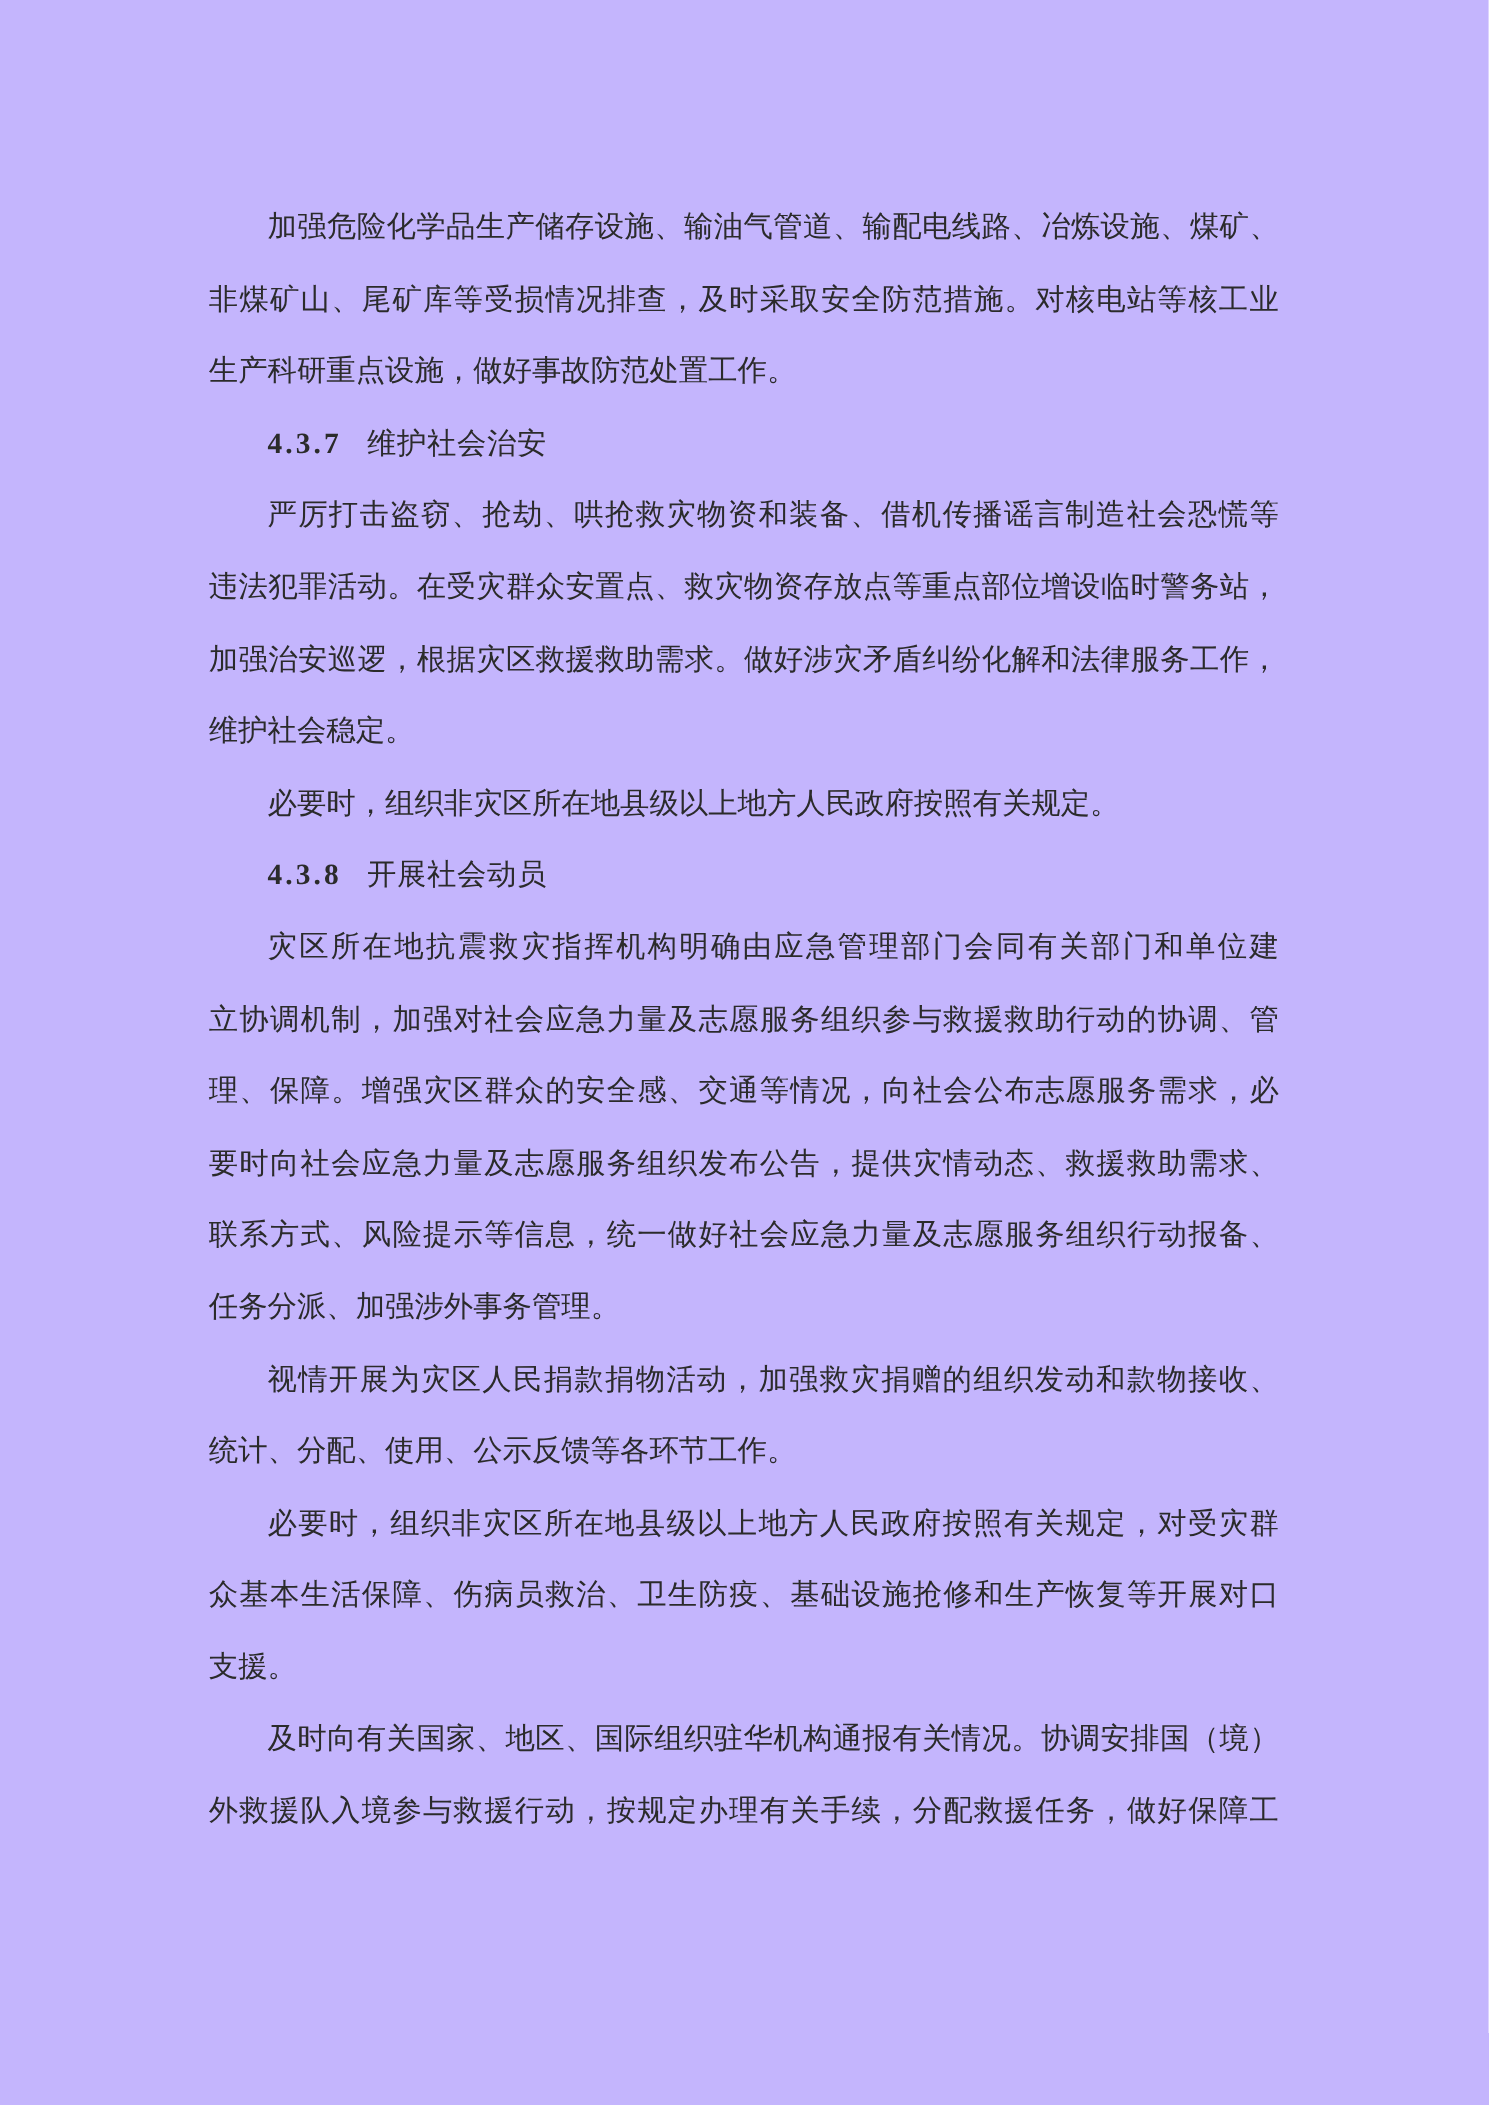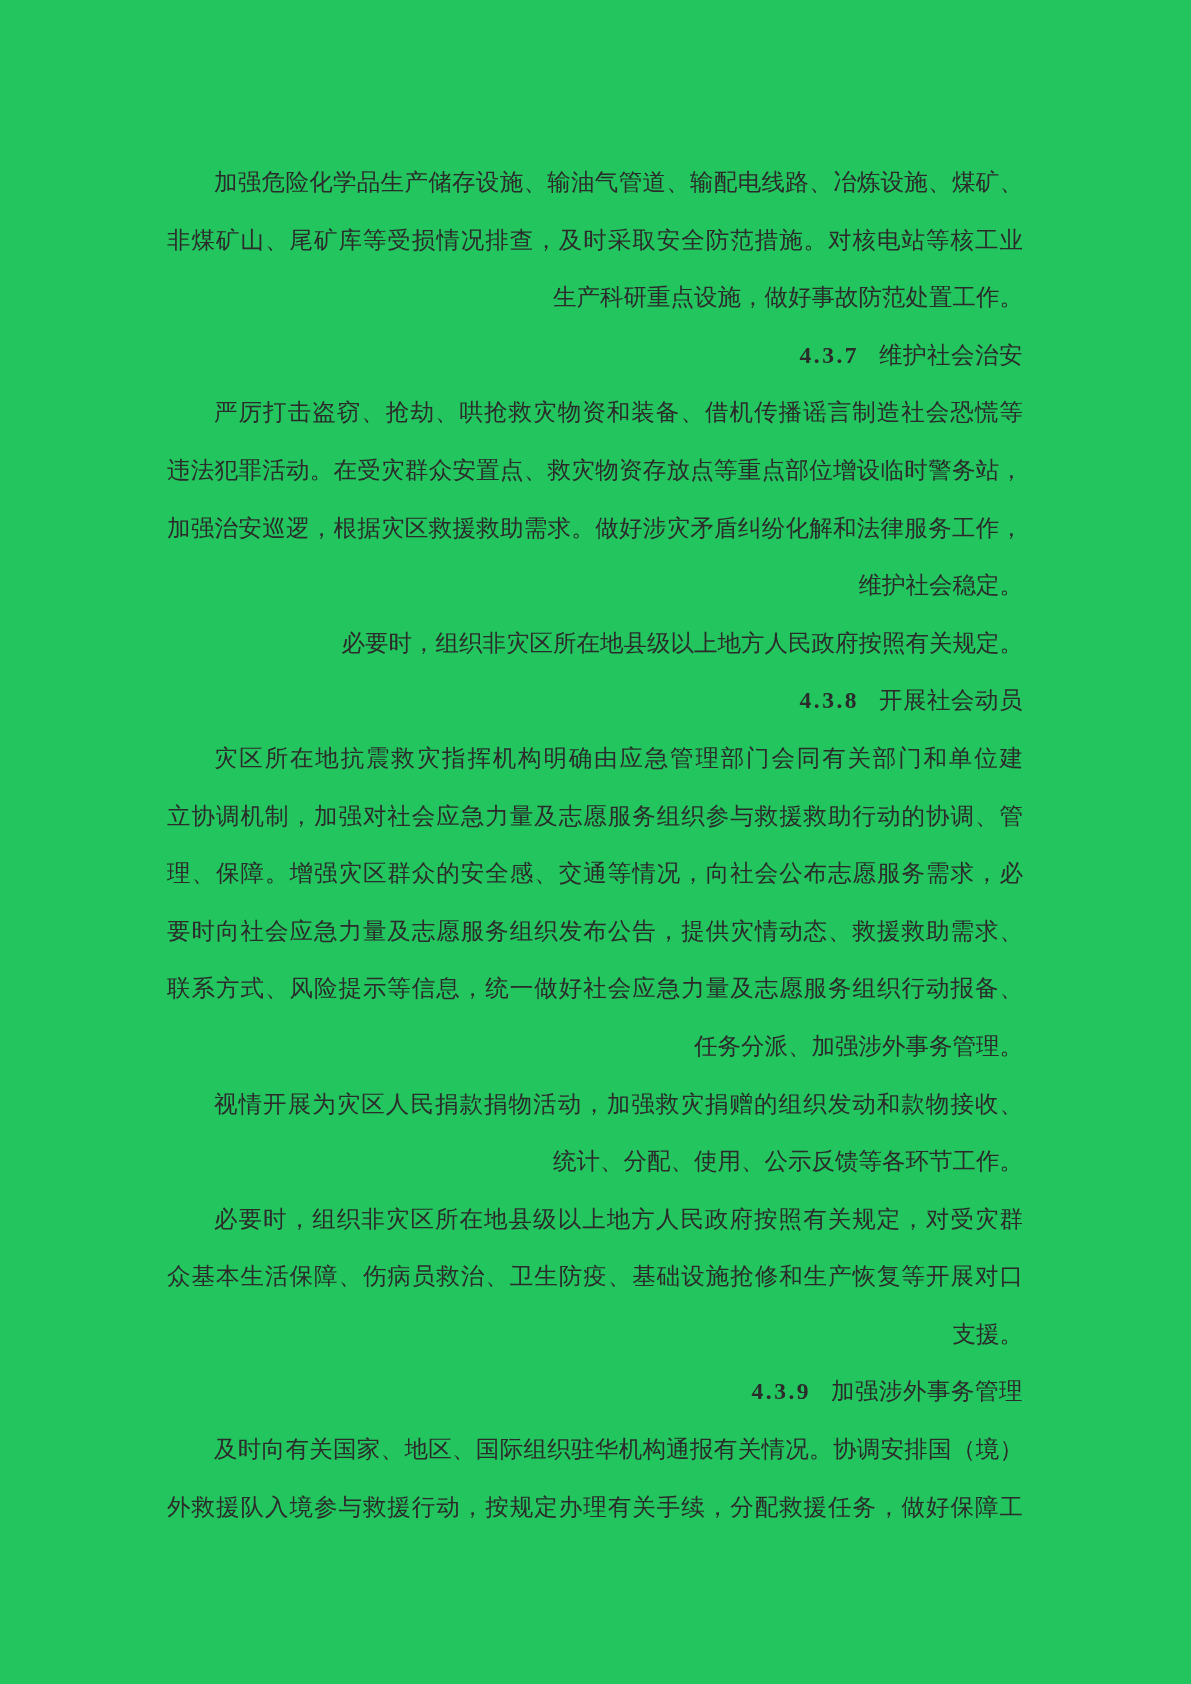--- a/index.html
+++ b/index.html
@@ -4,38 +4,38 @@
 <style>
   html, body {
     margin: 0;
     padding: 0;
     background: #ffffff;
   }
   .page {
     position: relative;
     width: 1191px;
     height: 1684px;
-    background: #22c55e;
+    background: #c4b5fd;
     overflow: hidden;
     font-family: "Liberation Serif", "DejaVu Serif", serif;
     color: #2b2b2b;
   }
   .content {
     position: absolute;
     left: 167px;
     top: 154px;
     width: 856px;
     font-size: 23.5px;
   }
   .para { margin: 0; padding: 0; }
   .line {
     height: 57.6px;
     line-height: 57.6px;
     white-space: nowrap;
-    text-align: right;
+    text-align: left;
   }
   .line.full {
     white-space: normal;
     text-align: justify;
     text-align-last: justify;
     text-justify: inter-character;
   }
   .line.indent { text-indent: 47px; }
   .heading { font-weight: normal; }
   .hnum { letter-spacing: 2.5px; font-weight: bold; }
@@ -85,23 +85,20 @@
       <div class="line full indent">视情开展为灾区人民捐款捐物活动，加强救灾捐赠的组织发动和款物接收、</div>
       <div class="line">统计、分配、使用、公示反馈等各环节工作。</div>
     </div>
 
     <div class="para">
       <div class="line full indent">必要时，组织非灾区所在地县级以上地方人民政府按照有关规定，对受灾群</div>
       <div class="line full">众基本生活保障、伤病员救治、卫生防疫、基础设施抢修和生产恢复等开展对口</div>
       <div class="line">支援。</div>
     </div>
 
-    <div class="line heading indent">
-      <span class="hnum">4.3.9</span><span class="htitle">加强涉外事务管理</span>
-    </div>
 
     <div class="para">
       <div class="line full indent">及时向有关国家、地区、国际组织驻华机构通报有关情况。协调安排国（境）</div>
       <div class="line full">外救援队入境参与救援行动，按规定办理有关手续，分配救援任务，做好保障工</div>
     </div>
 
   </div>
 </div>
 
 </body></html>

